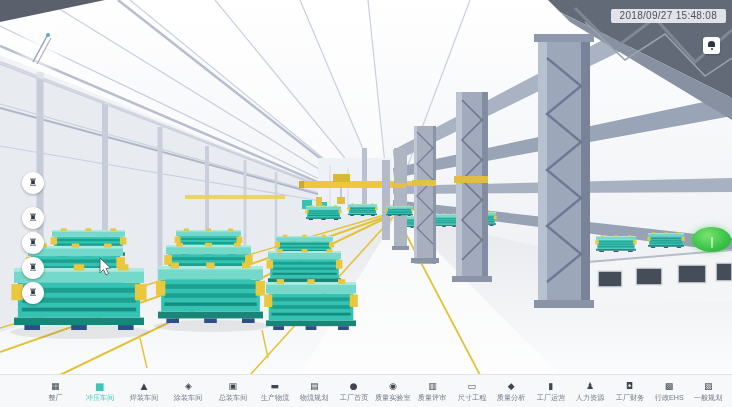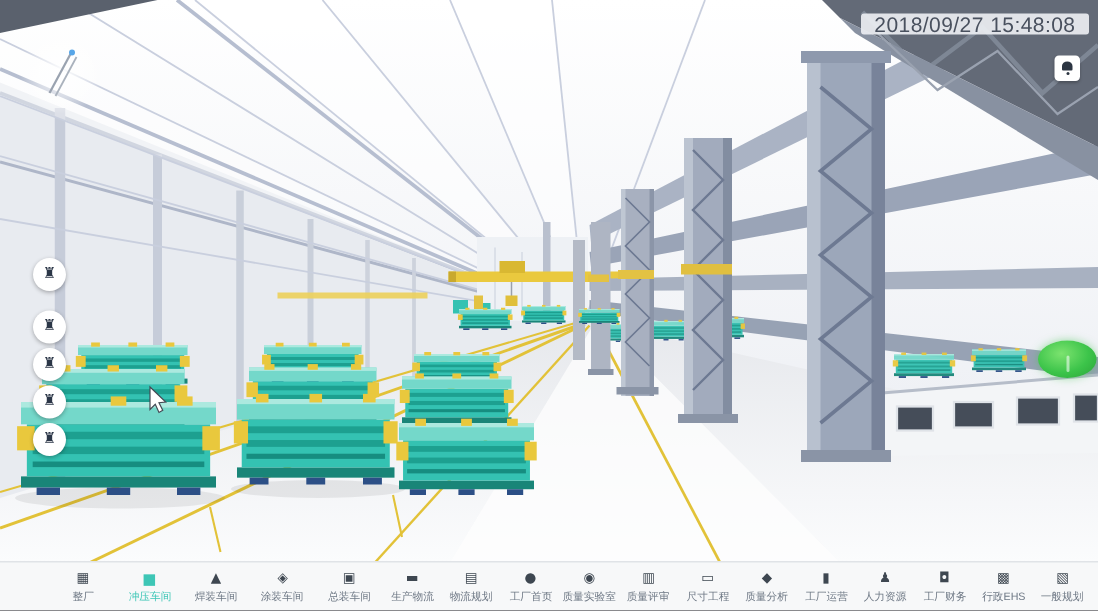--- a/index.html
+++ b/index.html
@@ -8,21 +8,21 @@
     font-family:"Liberation Sans","DejaVu Sans",sans-serif;
     background:#eef0f3;
   }
   .viewport{position:absolute;inset:0 0 32px 0;}
   .viewport svg{display:block;}
 
   
   .timestamp{
     position:absolute;top:9px;right:6px;
     background:rgba(235,238,242,0.92);
-    color:#49505e;font-size:14px;line-height:14px;
+    color:#49505e;font-size:10px;line-height:14px;
     padding:0 9px;border-radius:2px;letter-spacing:.3px;margin-left:12px;
   }
 
   
   .bell-btn{
     position:absolute;top:37px;right:12px;width:17px;height:17px;
     background:#fff;border:none;border-radius:3px;padding:0;
     box-shadow:0 1px 2px rgba(0,0,0,.25);cursor:pointer;
   }
   .bell-shape{position:absolute;left:5px;top:4px;width:7px;height:6px;

